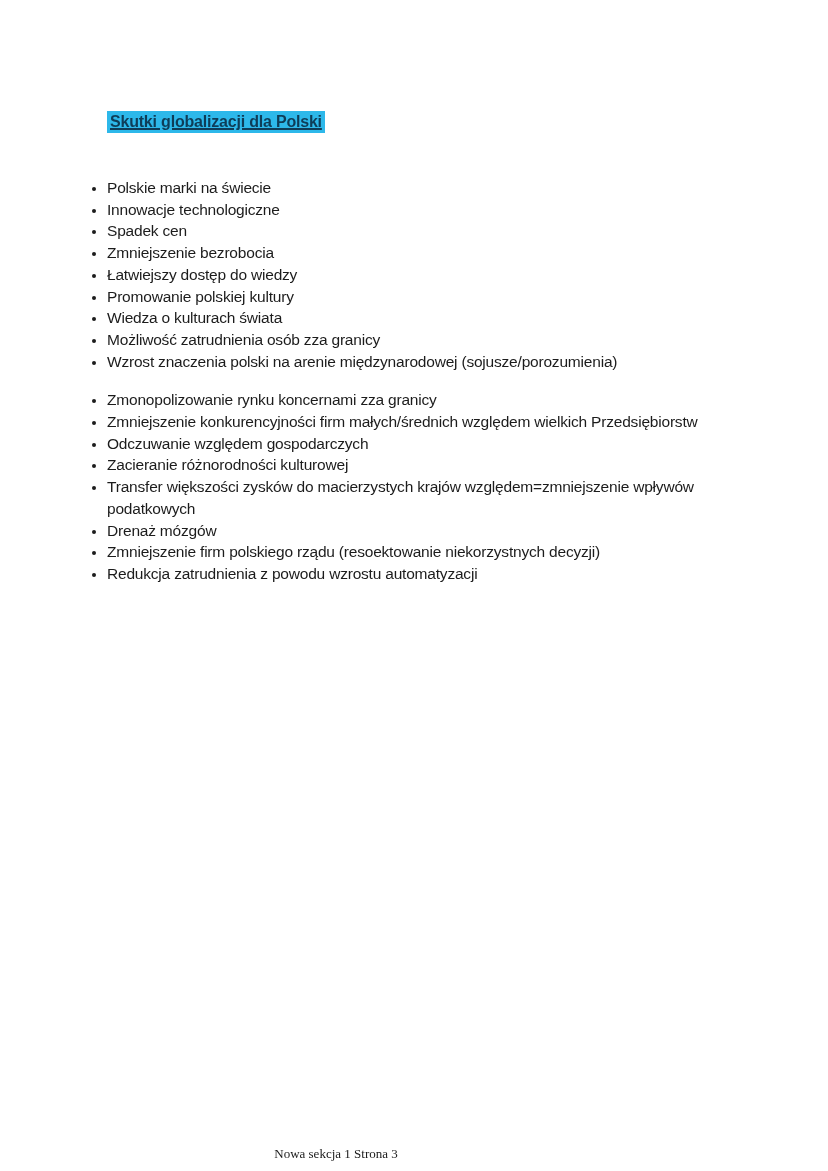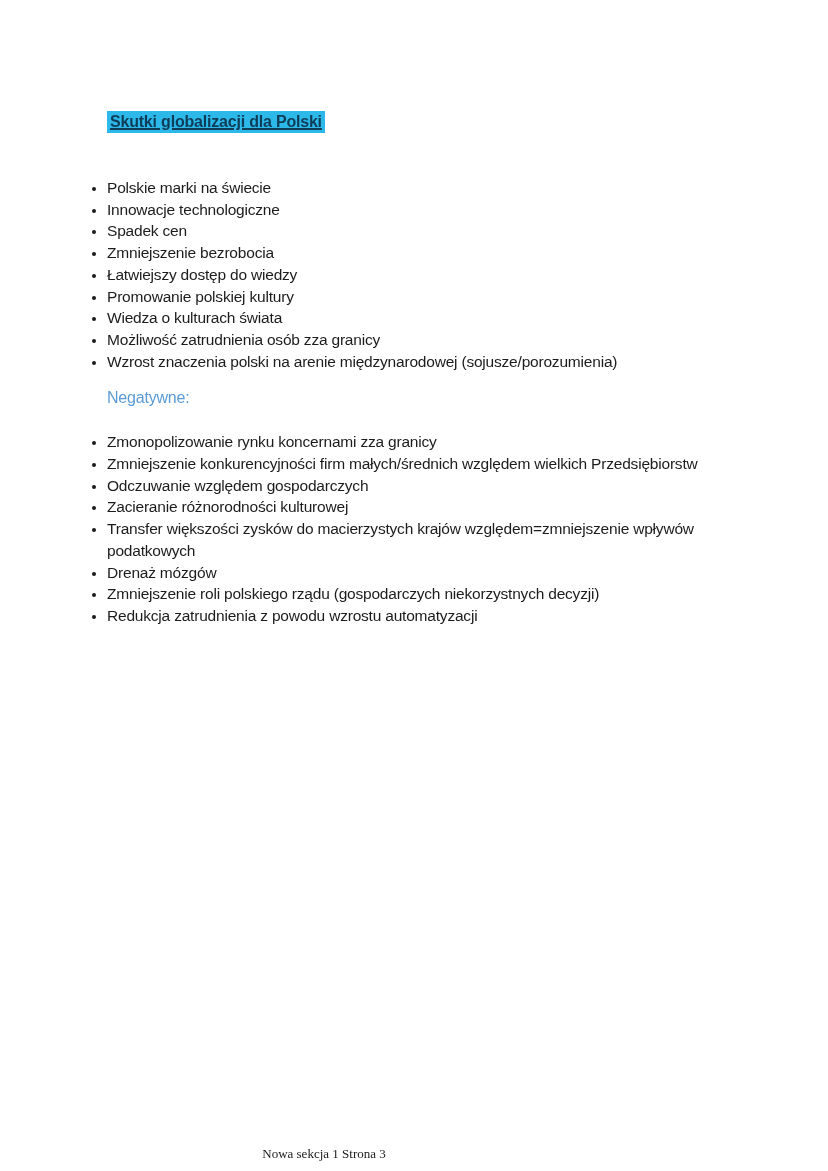--- a/index.html
+++ b/index.html
@@ -58,21 +58,21 @@
     line-height: 21.7px;
     color: var(--body-text, #1c1c1c);
     letter-spacing: -0.2px;
   }
   ul.bullet-list li::marker {
     font-size: 13px;
     color: var(--body-text, #1c1c1c);
   }
   .page-footer {
     position: absolute;
-    left: 0;
+    left: 12px;
     top: 1146px;
     width: 648px;
     text-align: center;
     font-family: "Liberation Serif", serif;
     font-size: 13px;
     color: #1a1a1a;
   }
 </style>
 </head>
 <body>
@@ -90,29 +90,28 @@
         <li>Innowacje technologiczne</li>
         <li>Spadek cen</li>
         <li>Zmniejszenie bezrobocia</li>
         <li>Łatwiejszy dostęp do wiedzy</li>
         <li>Promowanie polskiej kultury</li>
         <li>Wiedza o kulturach świata</li>
         <li>Możliwość zatrudnienia osób zza granicy</li>
         <li>Wzrost znaczenia polski na arenie międzynarodowej (sojusze/porozumienia)</li>
       </ul>
 
-    <h2 class="section-heading">Negatywne:</h2>
 
     <ul class="bullet-list">
         <li>Zmonopolizowanie rynku koncernami zza granicy</li>
         <li>Zmniejszenie konkurencyjności firm małych/średnich względem wielkich Przedsiębiorstw</li>
         <li>Odczuwanie względem gospodarczych</li>
         <li>Zacieranie różnorodności kulturowej</li>
         <li>Transfer większości zysków do macierzystych krajów względem=zmniejszenie wpływów podatkowych</li>
         <li>Drenaż mózgów</li>
-        <li>Zmniejszenie roli polskiego rządu (gospodarczych niekorzystnych decyzji)</li>
+        <li>Zmniejszenie firm polskiego rządu (resoektowanie niekorzystnych decyzji)</li>
         <li>Redukcja zatrudnienia z powodu wzrostu automatyzacji</li>
       </ul>
 
   </div>
 
   <div class="page-footer">Nowa sekcja 1 Strona 3</div>
 </div>
 
 </body></html>

